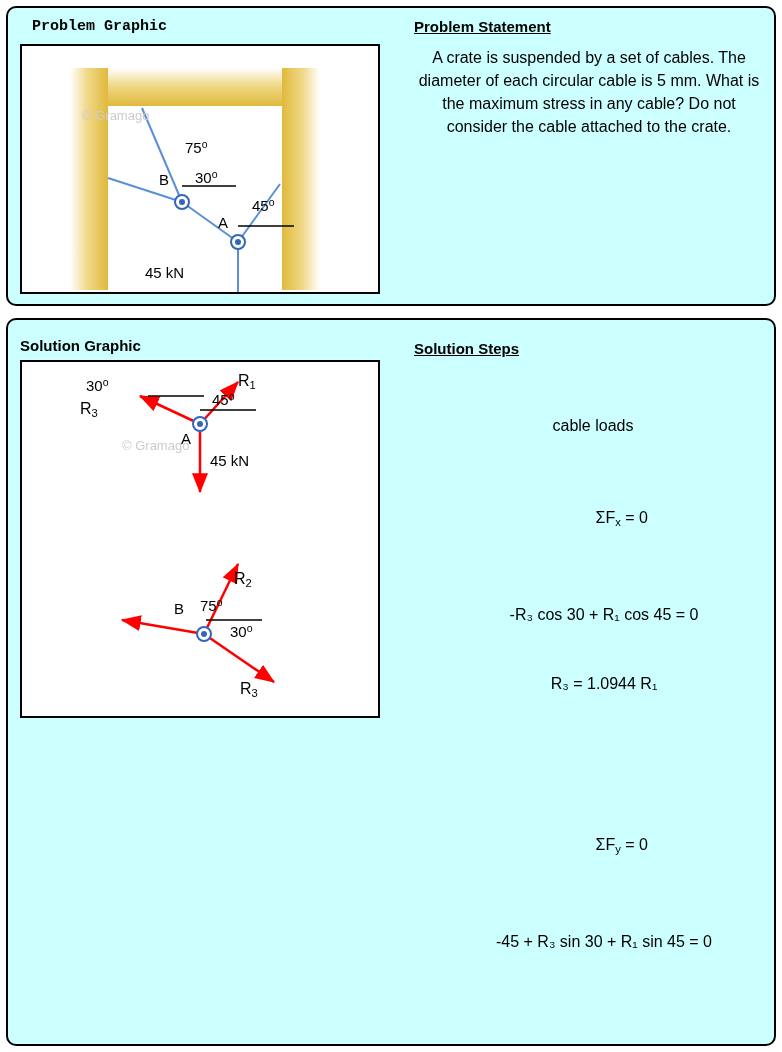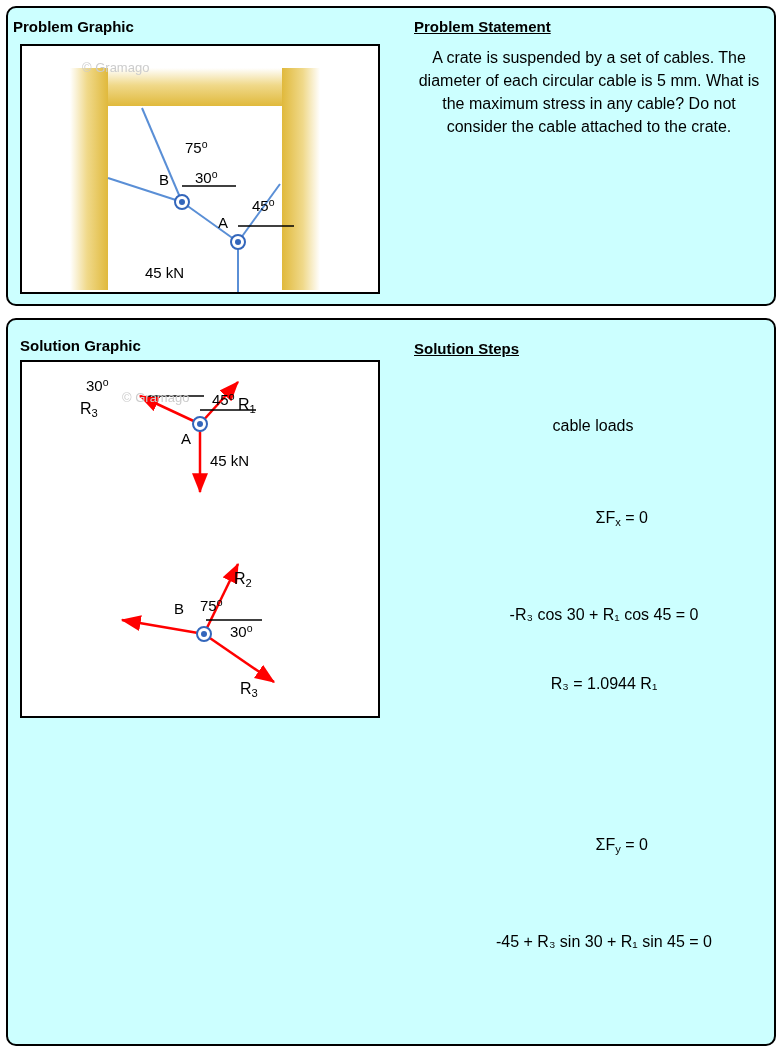--- a/index.html
+++ b/index.html
@@ -66,40 +66,41 @@
     left: 12px;
     top: 40px;
     width: 360px;
     height: 358px;
   }
   .watermark {
     position: absolute;
     color: #cccccc;
     font-size: 13px;
     font-family: "Liberation Sans", sans-serif;
+    margin-top: 48px;
   }
   .text-block {
     position: absolute;
     font-size: 16px;
     line-height: 23px;
     white-space: pre-wrap;
     text-align: center;
   }
   sub { font-size: 70%; vertical-align: -0.28em; }
   sup { font-size: 70%; vertical-align: 0.5em; }
   svg { display: block; }
 </style>
 </head>
 <body>
 
 <div class="page">
 
   <div class="panel" id="problem-panel">
 
-    <div class="panel-heading" style="left:5px; top:10px;">Problem Graphic</div>
+    <div class="panel-heading" style="left:24px; top:10px;font-family:Liberation Mono, monospace;">Problem Graphic</div>
 
     <div class="panel-heading underlined" style="left:406px; top:10px;">Problem Statement</div>
 
     <div class="graphic-box" id="problem-graphic-box">
       <div class="watermark" style="left:60px; top:14px;">© Gramago</div>
       <svg width="356" height="246" viewBox="0 0 356 246">
         <defs>
           <linearGradient id="wallTop" x1="0" y1="0" x2="0" y2="1">
             <stop offset="0%" stop-color="#ffffff"></stop>
             <stop offset="45%" stop-color="#f0d98a"></stop>
@@ -194,21 +195,21 @@
         <line x1="182" y1="272" x2="100" y2="258" stroke="#ff0000" stroke-width="2.5" marker-end="url(#arrowRed)"></line>
 
         <line x1="182" y1="272" x2="252" y2="320" stroke="#ff0000" stroke-width="2.5" marker-end="url(#arrowRed)"></line>
 
         <line x1="184" y1="258" x2="240" y2="258" stroke="#000" stroke-width="1.4"></line>
 
         <circle cx="182" cy="272" r="7" fill="#ffffff" stroke="#3366bb" stroke-width="2"></circle>
         <circle cx="182" cy="272" r="3" fill="#3366bb"></circle>
       </svg>
 
-      <div style="position:absolute; left:216px; top:10px; font-size:16px;margin-top:24px;">
+      <div style="position:absolute; left:216px; top:10px; font-size:16px;">
         <span>R</span><sub>1</sub>
       </div>
       <div style="position:absolute; left:58px; top:38px; font-size:16px;">
         <span>R</span><sub>3</sub>
       </div>
       <div style="position:absolute; left:64px; top:14px; font-size:15px;">
         <span>30</span><sup>o</sup>
       </div>
       <div style="position:absolute; left:190px; top:28px; font-size:15px;">
         <span>45</span><sup>o</sup>

